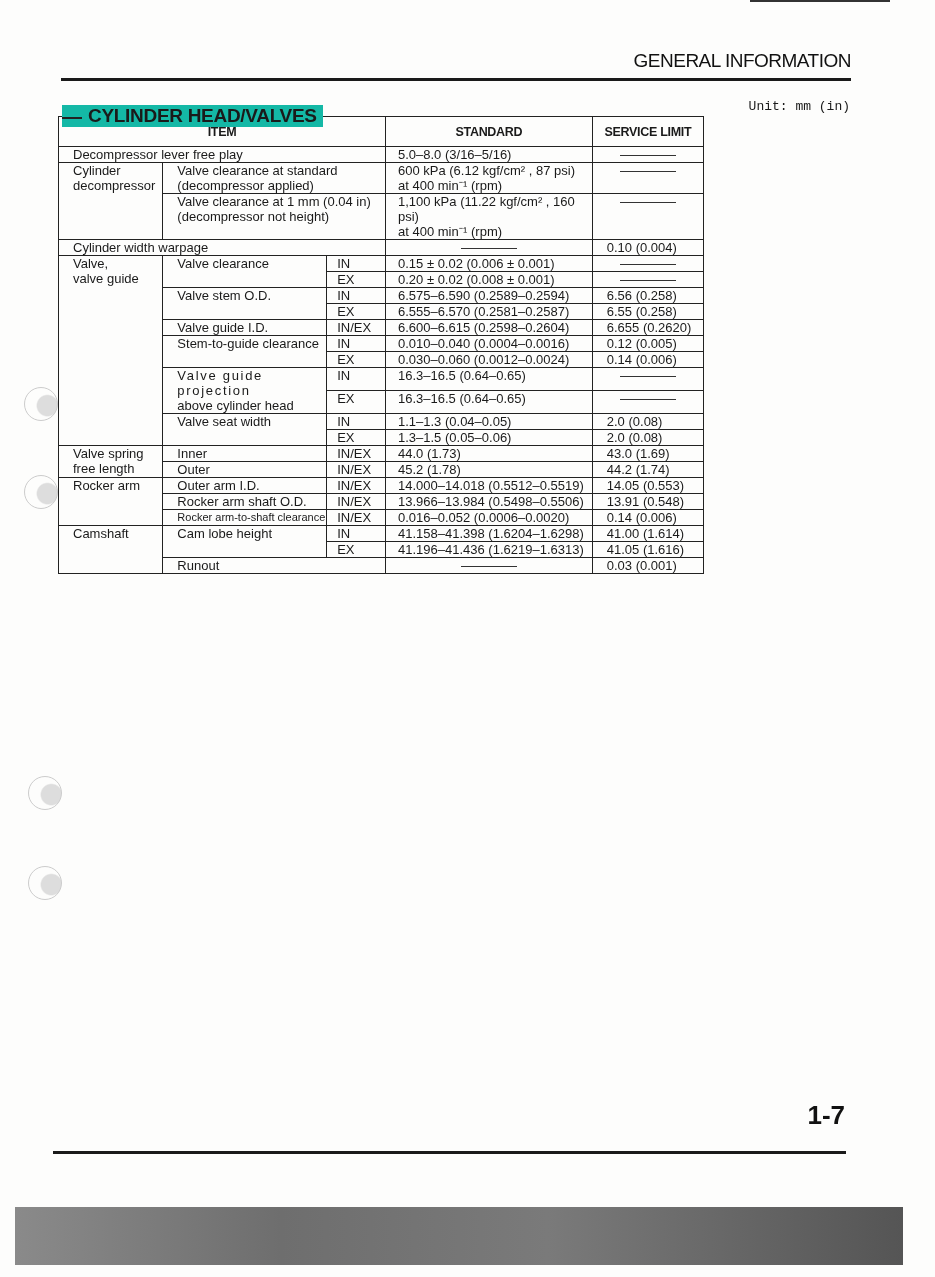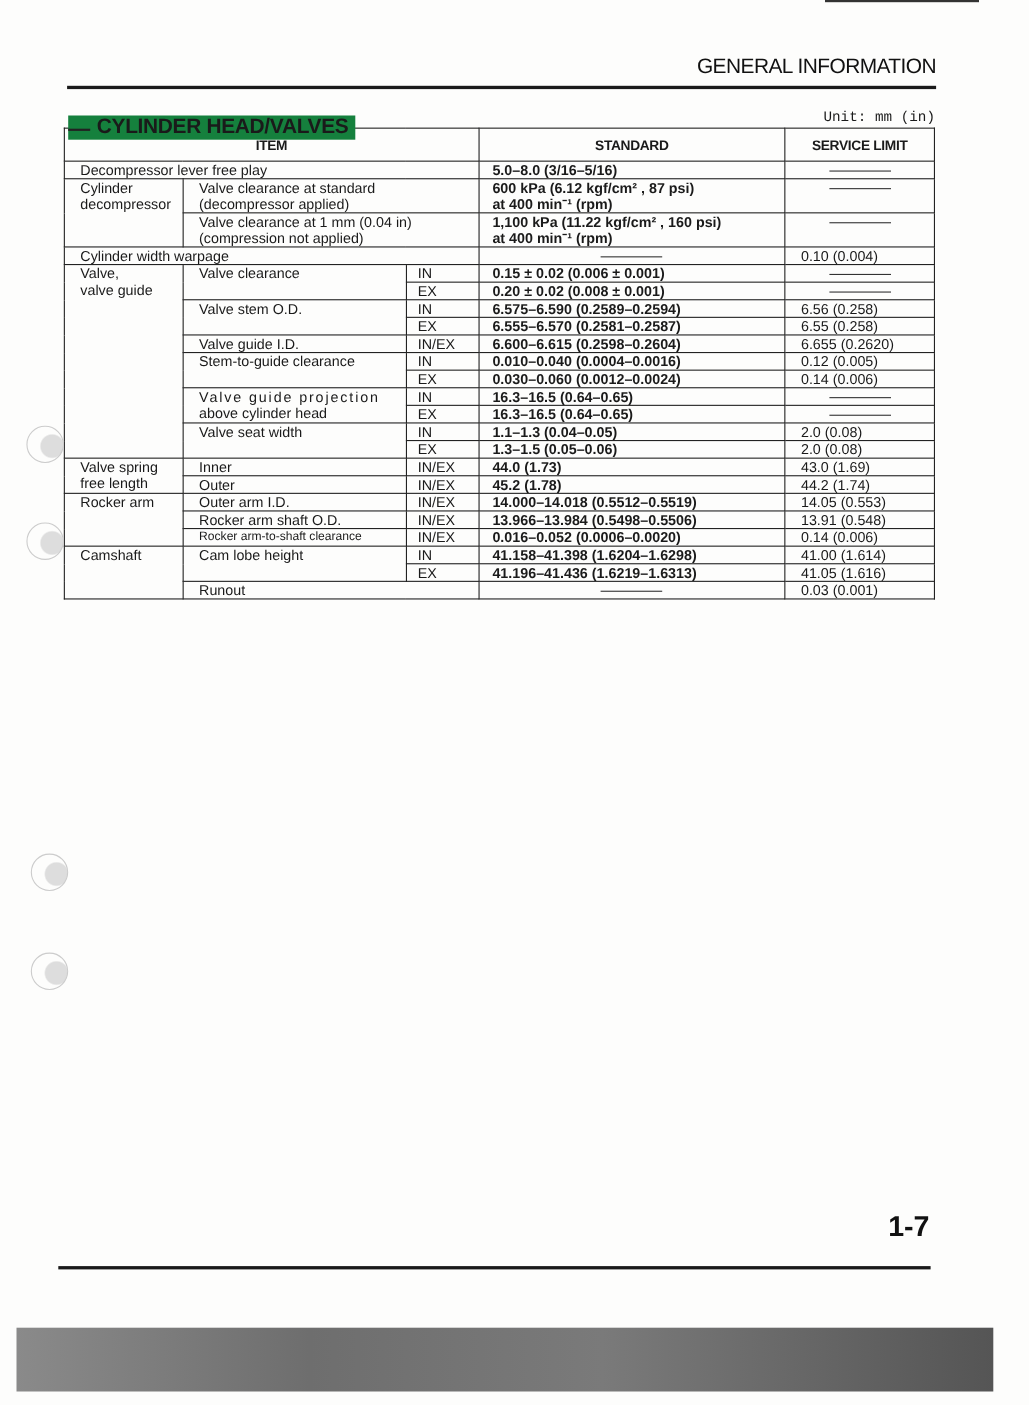--- a/index.html
+++ b/index.html
@@ -7,32 +7,32 @@
     width:935px; height:1277px; background:#fdfdfc; position:relative; overflow:hidden;
     font-family:"Liberation Sans", sans-serif; color:#1a1a1a;
   }
   .top-rule { position:absolute; left:750px; top:0; width:140px; height:2px; background:#333; }
   .section-title {
     position:absolute; right:84px; top:50px; font-size:19px; font-weight:normal; letter-spacing:-0.5px; color:#111;
   }
   .header-rule { position:absolute; left:61px; top:78px; width:790px; height:3px; background:#1a1a1a; }
   .unit { position:absolute; right:85px; top:99px; font-size:13px;font-family:Liberation Mono, monospace; }
   .block-title {
-    position:absolute; left:62px; top:105px; font-size:19px; font-weight:bold; background:#15803d; padding:0 6px 0 26px; letter-spacing:-0.3px;
+    position:absolute; left:62px; top:105px; font-size:19px; font-weight:bold; background:#14b8a6; padding:0 6px 0 26px; letter-spacing:-0.3px;
   }
   .block-title::before { content:""; position:absolute; left:0; top:12px; width:20px; height:2px; background:#222; }
   table.spec {
-    position:absolute; left:58px; top:116px; width:792px; border-collapse:collapse;
+    position:absolute; left:58px; top:116px; width:646px; border-collapse:collapse;
     font-size:13px; line-height:15px;
   }
   table.spec td, table.spec th { border:1px solid #222; padding:0 0 0 14px; vertical-align:top; font-weight:normal; }
   table.spec th { font-weight:bold; font-size:12.5px; text-align:center; padding:7px 0 6px; vertical-align:bottom; height:16px; letter-spacing:-0.3px; }
   table.spec td.side { padding-left:10px; }
   table.spec td.center { text-align:center; padding-left:0; }
-  table.spec td.std { padding-left:12px;font-weight:bold; }
+  table.spec td.std { padding-left:12px; }
   table.spec td.lim { padding-left:14px; }
   .dash { display:inline-block; width:56px; height:1px; background:#333; vertical-align:middle; }
   .spaced { letter-spacing:1.7px; }
   .small { font-size:11px; }
   .hole { position:absolute; width:32px; height:32px; border-radius:50%; border:1px solid #ccc; background:radial-gradient(circle at 70% 55%, #ddd 0 35%, #fdfdfc 40%); }
   .footer-rule { position:absolute; left:53px; top:1151px; width:793px; height:3px; background:#1a1a1a; }
   .page-num { position:absolute; right:90px; top:1100px; font-size:26px; font-weight:bold; color:#111; }
   .footer-band { position:absolute; left:15px; top:1207px; width:888px; height:58px; background:linear-gradient(90deg,#8a8a8a,#6e6e6e 30%,#7a7a7a 60%,#555 100%); }
 </style>
 </head>
@@ -65,21 +65,21 @@
     <td class="center"><span class="dash"></span></td>
   </tr>
 
   <tr>
     <td rowspan="2"><span>Cylinder</span><br><span>decompressor</span></td>
     <td colspan="2"><span>Valve clearance at standard</span><br><span>(decompressor applied)</span></td>
     <td class="std"><span>600 kPa (6.12 kgf/cm² , 87 psi)</span><br><span>at 400 min⁻¹ (rpm)</span></td>
     <td class="center"><span class="dash"></span></td>
   </tr>
   <tr>
-    <td colspan="2"><span>Valve clearance at 1 mm (0.04 in)</span><br><span>(compression not applied)</span></td>
+    <td colspan="2"><span>Valve clearance at 1 mm (0.04 in)</span><br><span>(decompressor not height)</span></td>
     <td class="std"><span>1,100 kPa (11.22 kgf/cm² , 160 psi)</span><br><span>at 400 min⁻¹ (rpm)</span></td>
     <td class="center"><span class="dash"></span></td>
   </tr>
 
   <tr>
     <td colspan="3">Cylinder width warpage</td>
     <td class="center"><span class="dash"></span></td>
     <td class="lim">0.10 (0.004)</td>
   </tr>
 

